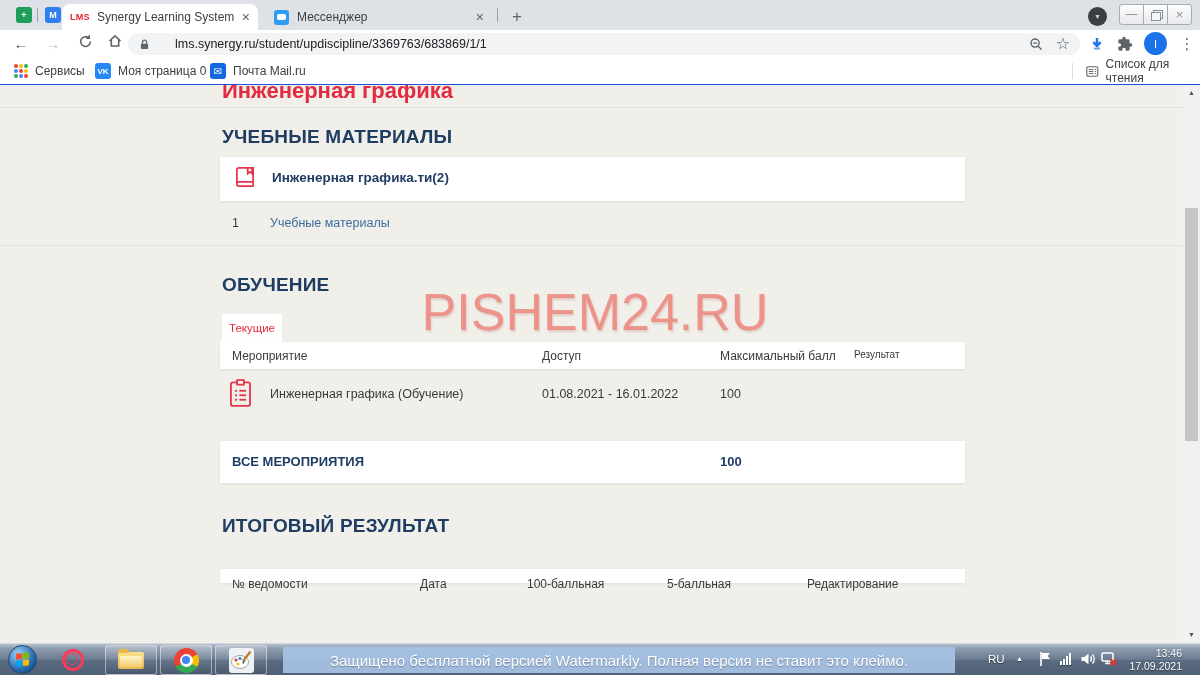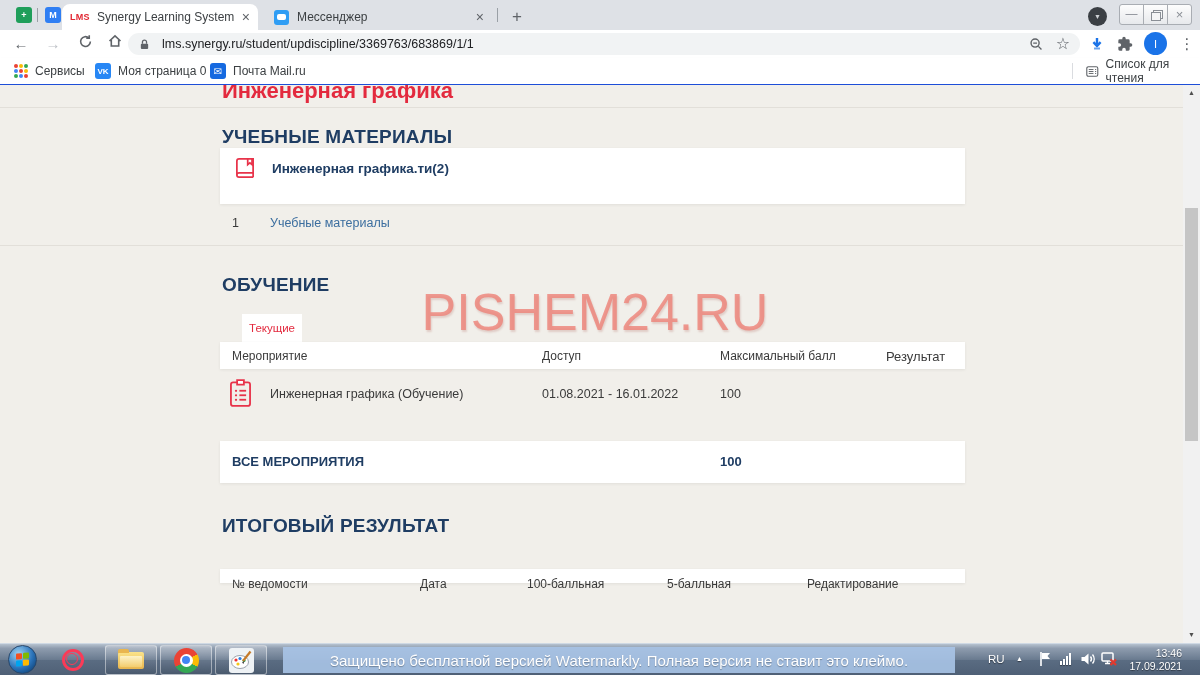--- a/index.html
+++ b/index.html
@@ -33,21 +33,21 @@
   #win-restore{left:1143px;}
   #win-close{left:1167px;border-radius:0 3px 3px 0;font-size:13px;}
   .restore-glyph{display:inline-block;width:8px;height:7px;border:1px solid #8a8f96;position:relative;top:3px;background:#f4f5f6;box-shadow:2px -2px 0 -1px #f4f5f6,2px -2px 0 0 #8a8f96;}
 
   
   #toolbar{position:absolute;left:0;top:30px;width:1200px;height:28px;background:#fff;}
   .nav-ico{position:absolute;top:3px;width:22px;height:22px;text-align:center;line-height:22px;
     font-size:15px;color:#5f6368;}
   #omnibox{position:absolute;left:128px;top:33px;width:952px;height:22px;background:#f1f3f4;
     border-radius:11px;display:flex;align-items:center;padding:0 10px;box-sizing:border-box;}
-  #url-text{font-size:12.5px;color:#202124;margin-left:11px;flex:1;white-space:nowrap;overflow:hidden;}
+  #url-text{font-size:12.5px;color:#202124;margin-left:24px;flex:1;white-space:nowrap;overflow:hidden;}
   .omni-right{display:flex;align-items:center;gap:12px;}
   .tb-right{position:absolute;top:33px;width:22px;height:22px;display:flex;align-items:center;justify-content:center;}
   #avatar{position:absolute;left:1144px;top:32px;width:23px;height:23px;border-radius:50%;background:#1a73e8;
     color:#fff;font-size:11px;display:flex;align-items:center;justify-content:center;}
   #menu-dots{left:1176px;color:#5f6368;font-size:15px;}
 
   
   #bookmarks{position:absolute;left:0;top:58px;width:1200px;height:26px;background:#fff;
     border-bottom:3px solid #1d4ed8;box-shadow:0 1px 2px rgba(0,0,0,.06);}
   .bm{position:absolute;top:0;height:26px;display:flex;align-items:center;gap:7px;
@@ -74,21 +74,21 @@
   .link{color:#3c6e9f;}
   .navy-bold{color:#1f3d63;font-weight:bold;}
 
   #wm-overlay{position:absolute;left:0;top:200px;width:1190px;text-align:center;
     color:rgba(238,130,120,.8);pointer-events:none;text-shadow:1px 2px 2px rgba(160,70,60,.2);}
   #wm-line1{font-size:52px;line-height:54px;}
   #wm-line2{font-size:45px;line-height:48px;}
 
   
   #tab-current{position:absolute;left:222px;top:229px;width:60px;height:28px;background:#fff;
-    display:flex;align-items:center;justify-content:center;font-size:11.5px;color:#e32a3e;margin-left:20px;}
+    display:flex;align-items:center;justify-content:center;font-size:11.5px;color:#e32a3e;}
 
   
   #scrollbar{position:absolute;right:0;top:85px;width:17px;height:558px;background:#f1f1f1;}
   .sb-arrow{position:absolute;left:0;width:17px;height:16px;color:#505050;font-size:7px;
     text-align:center;line-height:16px;}
   #sb-thumb{position:absolute;left:2px;top:123px;width:13px;height:233px;background:#c5c5c5;}
 
   
   #taskbar{position:absolute;left:0;top:643px;width:1200px;height:32px;
     background:linear-gradient(#b6c2cf 0%,#8e9cae 14%,#6a7b90 50%,#5a6c82 52%,#4f6076 100%);
@@ -238,21 +238,21 @@
     </div>
   </div>
 
   <div id="content">
 
     <div id="page-title">Инженерная графика</div>
     <div class="hr" style="top:22px"></div>
 
     <div class="h-navy" style="left:222px;top:41px">УЧЕБНЫЕ МАТЕРИАЛЫ</div>
 
-    <div class="card" style="top:63px;height:56px">
+    <div class="card" style="top:72px;height:44px">
       <svg class="abs" style="left:12px;top:7px" width="26" height="26" viewBox="0 0 24 24" fill="none" stroke="#e8334a" stroke-width="1.6">
         <path d="M4.5 5.5a2 2 0 0 1 2-2h13v13h-13a2 2 0 0 0-2 2z"></path>
         <path d="M14.5 3.5v5.5l2-1.7 2 1.7V3.5"></path>
         <path d="M4.5 18.5a2 2 0 0 0 2 2h13"></path>
         <path d="M19.5 16.5v4"></path>
       </svg>
       <span class="cell navy-bold" style="left:52px;top:13px;font-size:13.5px">Инженерная графика.ти(2)</span>
     </div>
 
     <span class="cell" style="left:232px;top:131px">1</span>
@@ -260,21 +260,21 @@
     <div class="hr" style="top:160px"></div>
 
     <div class="h-navy" style="left:222px;top:189px">ОБУЧЕНИЕ</div>
 
     <div id="tab-current">Текущие</div>
 
     <div class="card" style="top:257px;height:27px">
       <span class="cell" style="left:12px;top:7px;font-size:12px">Мероприятие</span>
       <span class="cell" style="left:322px;top:7px;font-size:12px">Доступ</span>
       <span class="cell" style="left:500px;top:7px;font-size:12px">Максимальный балл</span>
-      <span class="cell" style="left:666px;top:7px;font-size:13px">Результат</span>
+      <span class="cell" style="left:634px;top:7px;font-size:10px">Результат</span>
     </div>
 
     <div class="abs" style="left:220px;top:288px;width:745px;height:48px">
       <svg class="abs" style="left:7px;top:4px" width="27" height="32" viewBox="0 0 24 28" fill="none" stroke="#e8334a" stroke-width="1.6">
         <rect x="3.5" y="4.5" width="17" height="21" rx="2"></rect>
         <path d="M9 4.5V2.5h6v4H9z" fill="#fff"></path>
         <circle cx="8" cy="12" r="1" fill="#e8334a" stroke="none"></circle>
           <path d="M11 12h6"></path>
         <circle cx="8" cy="16" r="1" fill="#e8334a" stroke="none"></circle>
           <path d="M11 16h6"></path>

